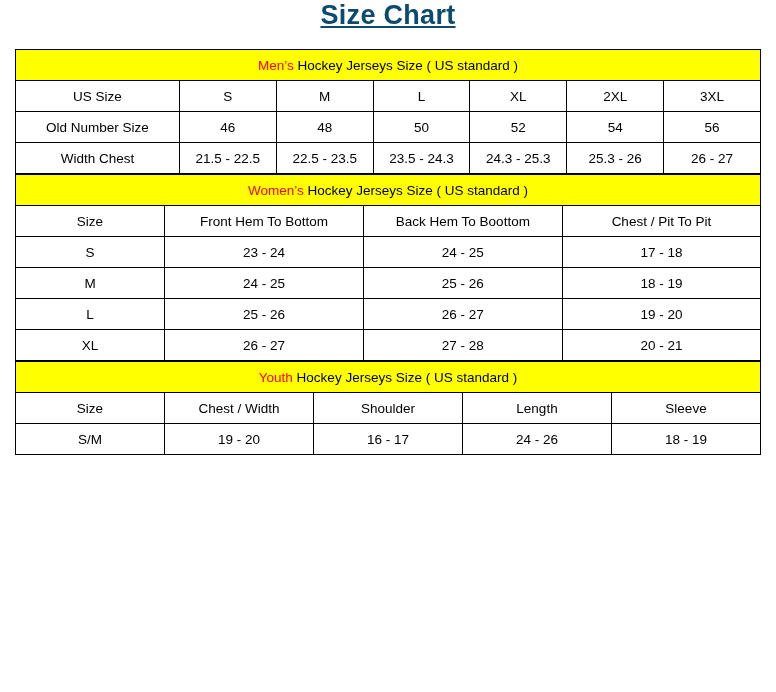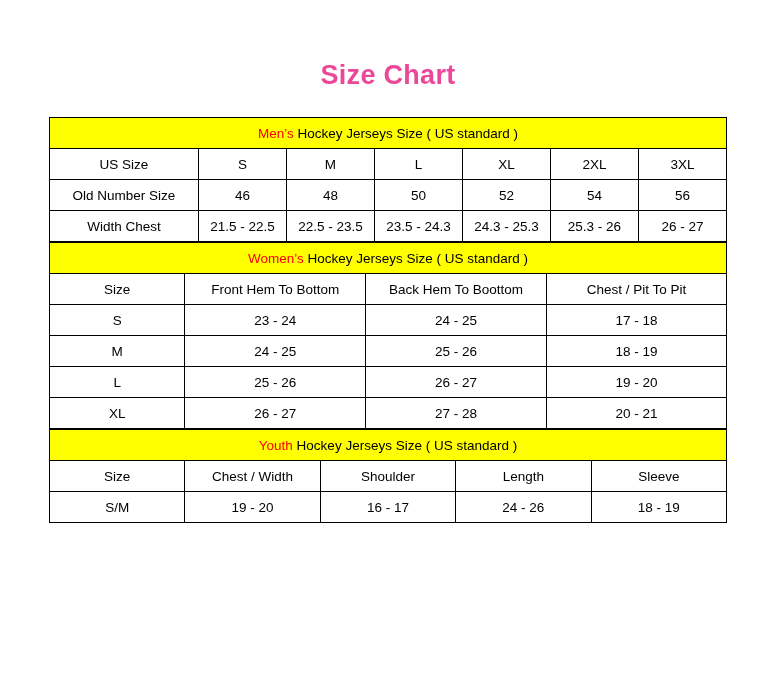--- a/index.html
+++ b/index.html
@@ -15,30 +15,30 @@
     overflow: hidden;
   }
   .page {
     position: relative;
     width: 776px;
     height: 692px;
     box-sizing: border-box;
   }
   .chart-title {
     text-align: center;
-    color: #ec4899;
+    color: #0c4a6e;
     font-size: 27px;
     font-weight: bold;
-    padding-top: 60px;
     padding-bottom: 18px;
     letter-spacing: 0.3px;
+    text-decoration: underline;
   }
   .tables-wrap {
-    width: 678px;
-    margin: 8px auto;
+    width: 746px;
+    margin: 0 auto;
   }
   table.size-table {
     width: 100%;
     border-collapse: collapse;
     table-layout: fixed;
   }
   table.size-table td,
   table.size-table th {
     border: 1px solid #000000;
     text-align: center;

